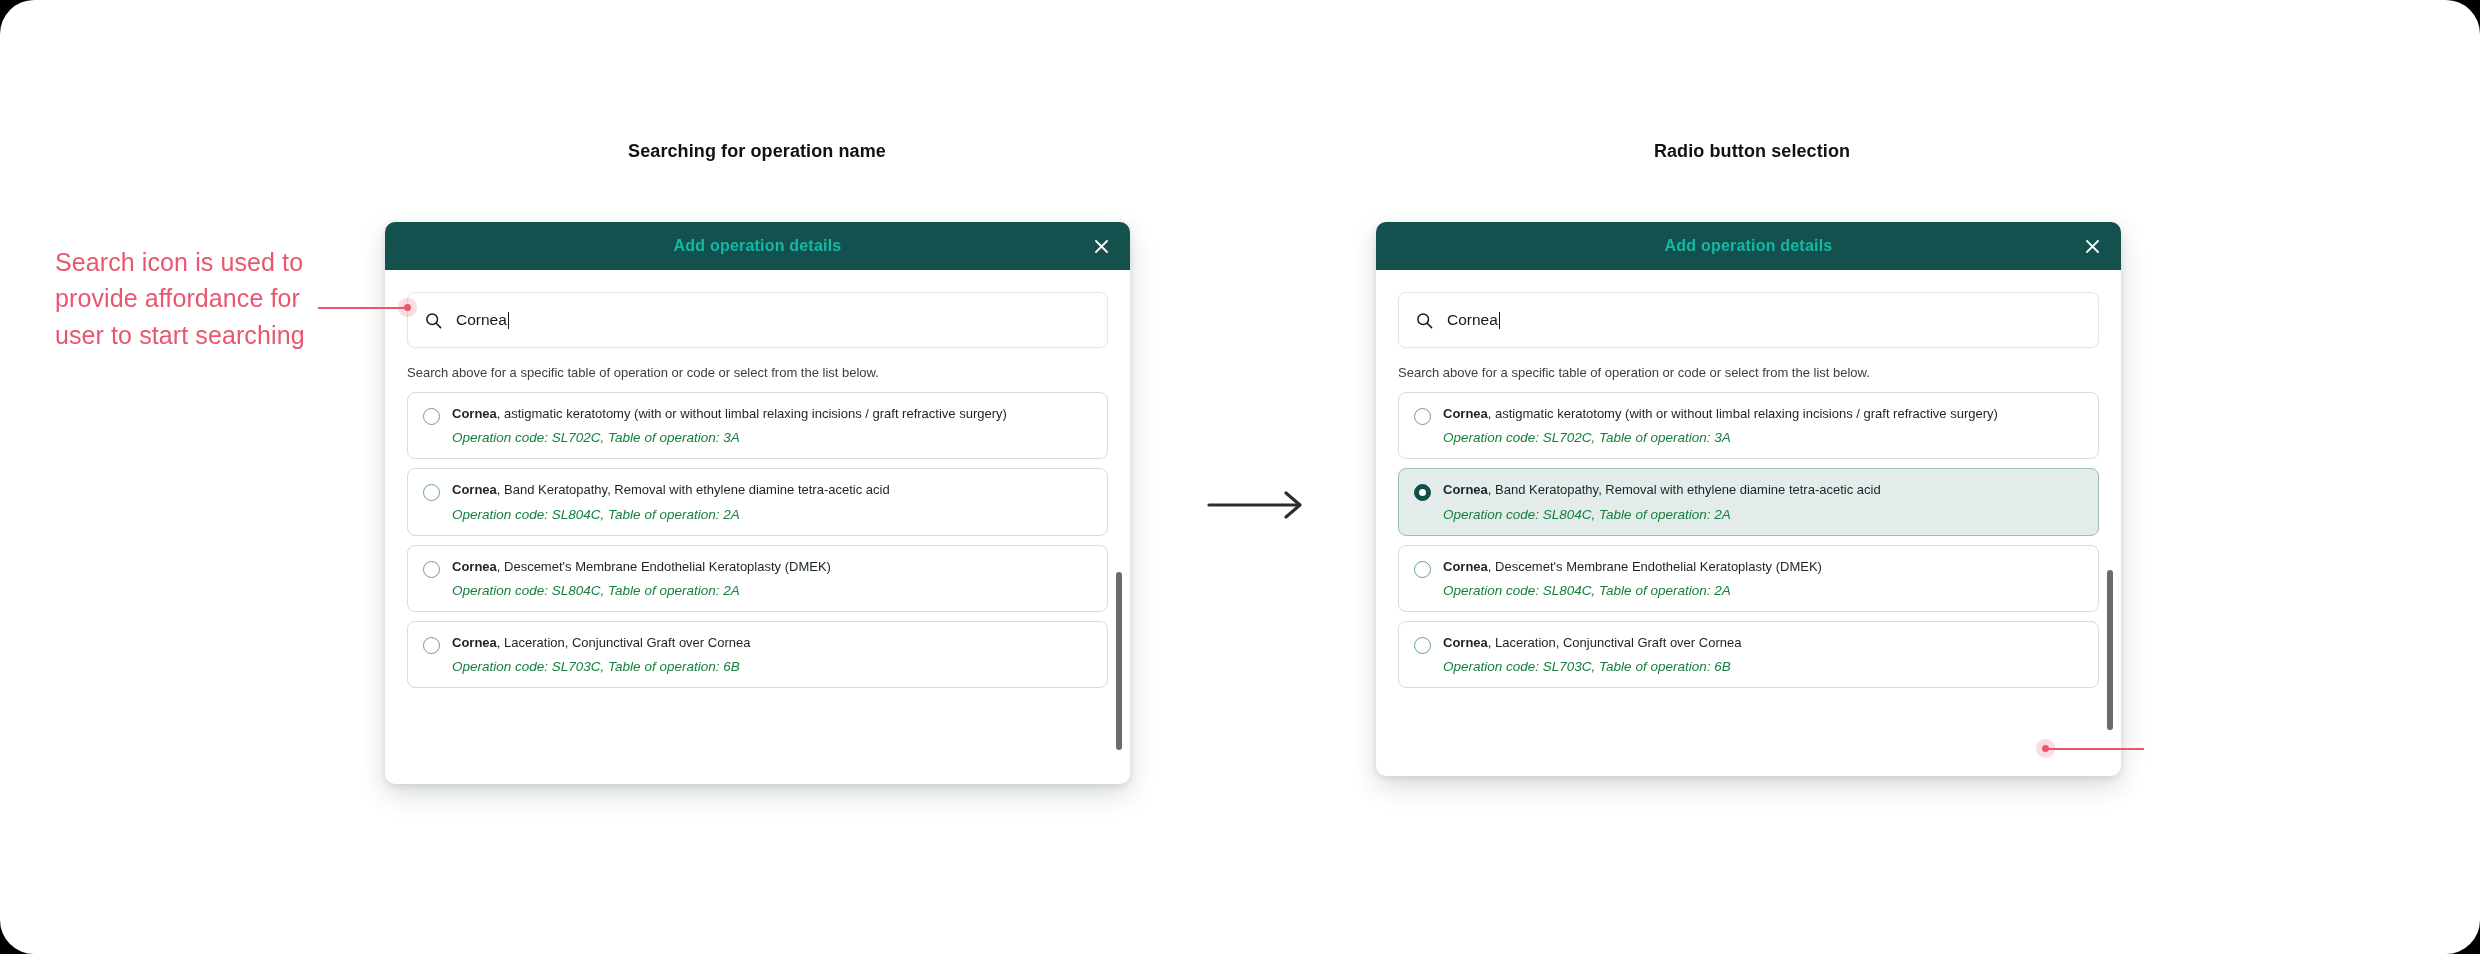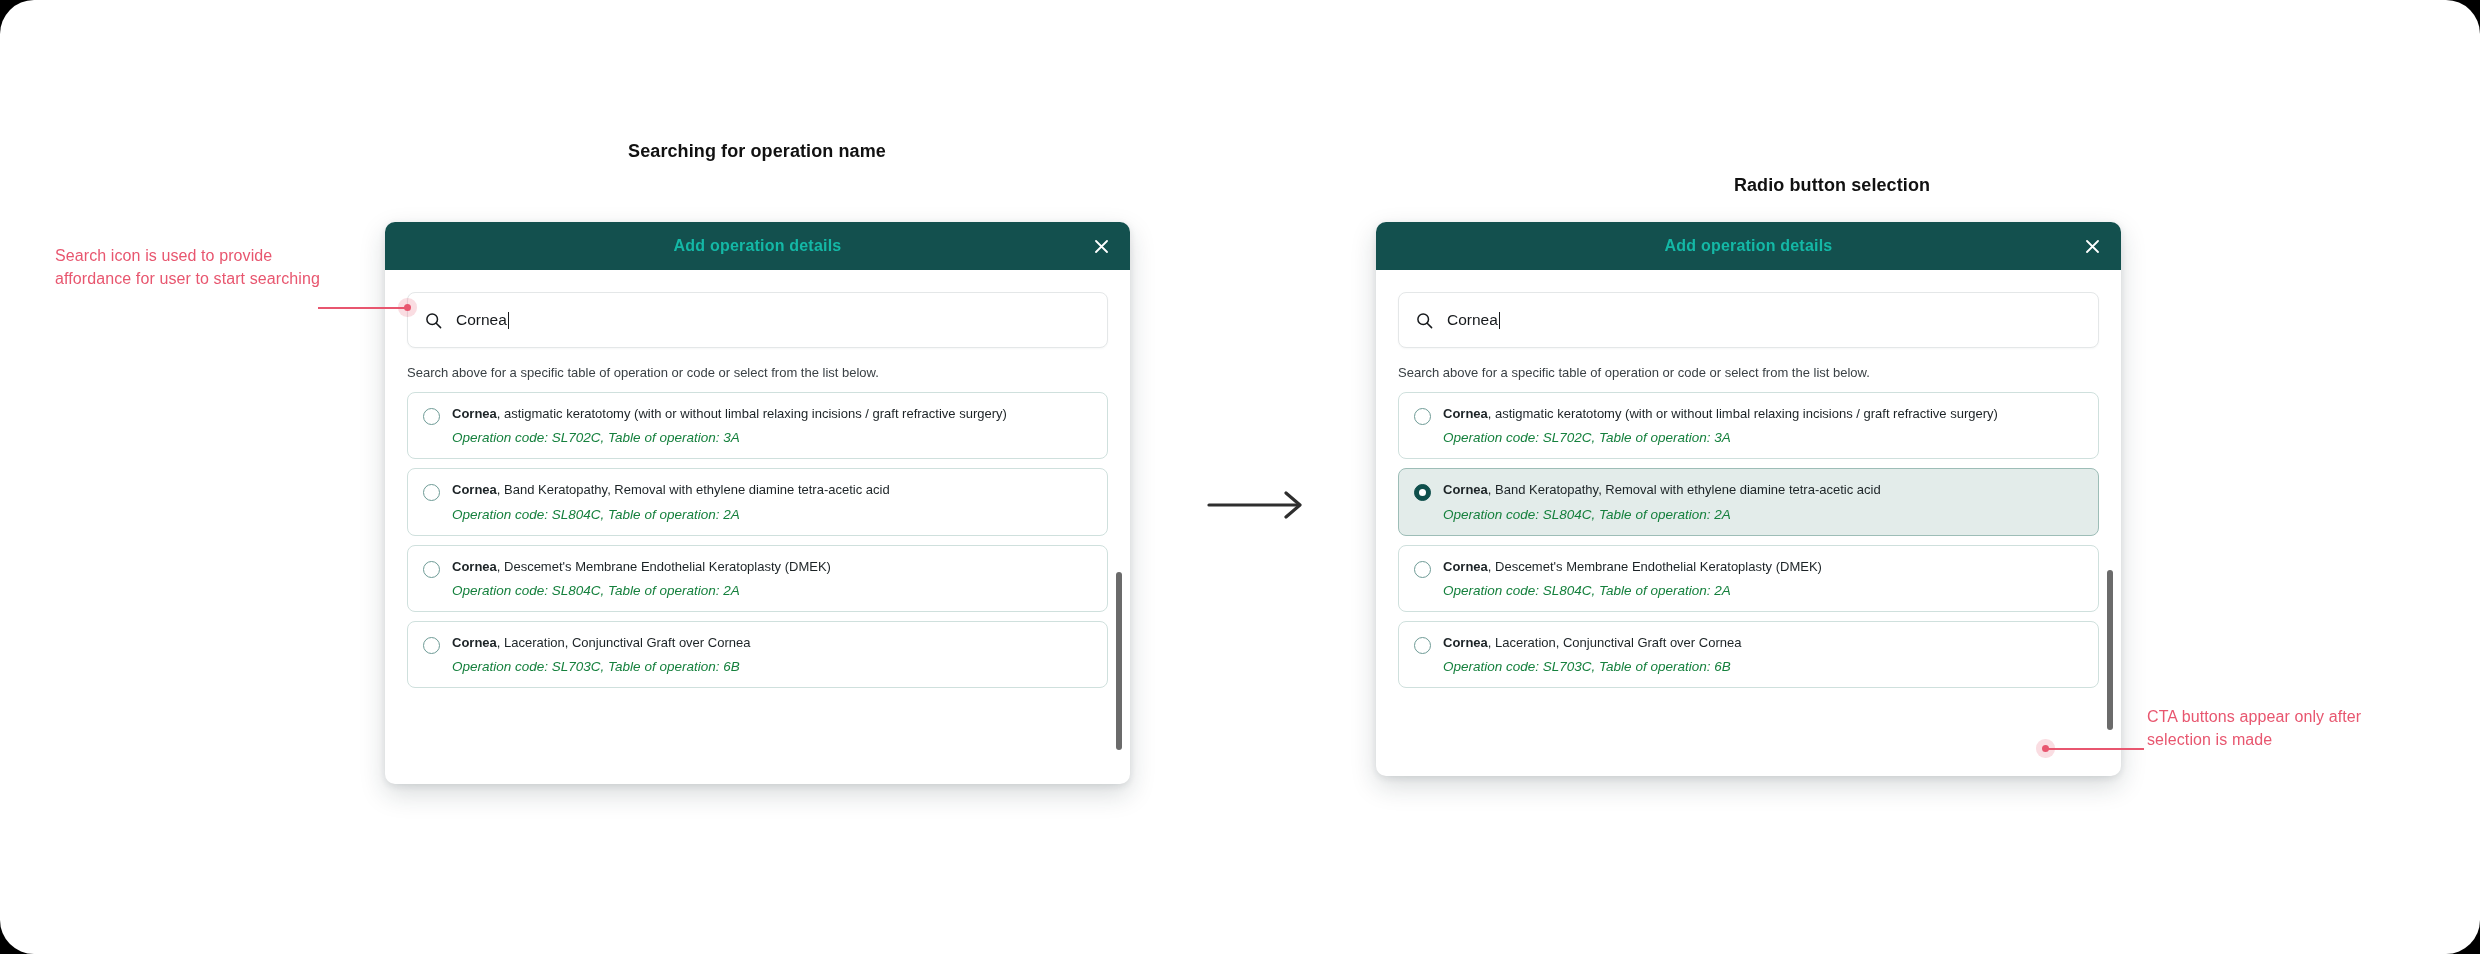--- a/index.html
+++ b/index.html
@@ -20,21 +20,21 @@
   .section-title {
     position: absolute;
     font-size: 18px;
     font-weight: bold;
     color: #111111;
     letter-spacing: 0.1px;
     white-space: nowrap;
     transform: translateX(-50%);
   }
   #title-left  { left: 757px;  top: 141px; }
-  #title-right { left: 1832px; top: 141px; margin-top: 34px; }
+  #title-right { left: 1752px; top: 141px; }
 
   
   .dialog {
     position: absolute;
     width: 745px;
     background: #ffffff;
     border-radius: 10px;
     box-shadow: 0 10px 26px rgba(25,40,45,0.17), 0 2px 7px rgba(25,40,45,0.10);
     overflow: hidden;
   }
@@ -227,21 +227,21 @@
     position: absolute;
     left: 1207px; top: 490px;
     width: 104px; height: 30px;
     color: #2E2E2E;
   }
 
   
   .annotation {
     position: absolute;
     color: #E8566F;
-    font-size: 16px;
+    font-size: 25px;
     line-height: 1.45;
     letter-spacing: 0.1px;
   }
   #annotation-left  { left: 55px;  top: 244px; width: 270px; }
   #annotation-right { left: 2147px; top: 705px; width: 260px; }
 
   .anno-line {
     position: absolute;
     height: 1.6px;
     background: #E8566F;
@@ -402,17 +402,16 @@
     <div class="scrollbar-track" id="scroll-right">
       <div class="scrollbar-thumb"></div>
     </div>
 
   </div>
 
   <div class="annotation" id="annotation-left">Search icon is used to provide affordance for user to start searching</div>
   <div class="anno-line" id="anno-line-left"></div>
   <div class="anno-dot" id="anno-dot-left"></div>
 
-  <div class="annotation" id="annotation-right">CTA buttons appear only after selection is made</div>
   <div class="anno-line" id="anno-line-right"></div>
   <div class="anno-dot" id="anno-dot-right"></div>
 
 </div>
 
 </body></html>

